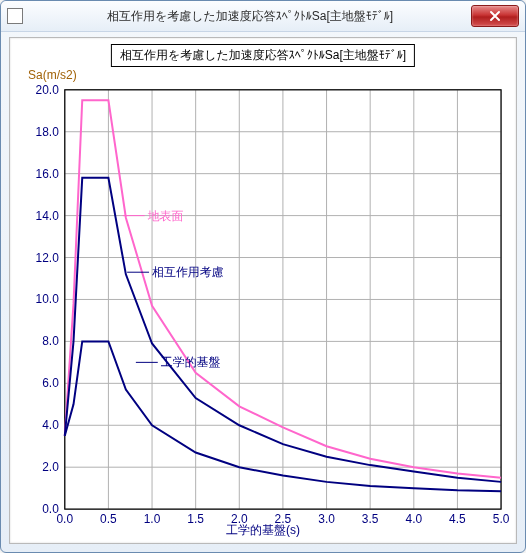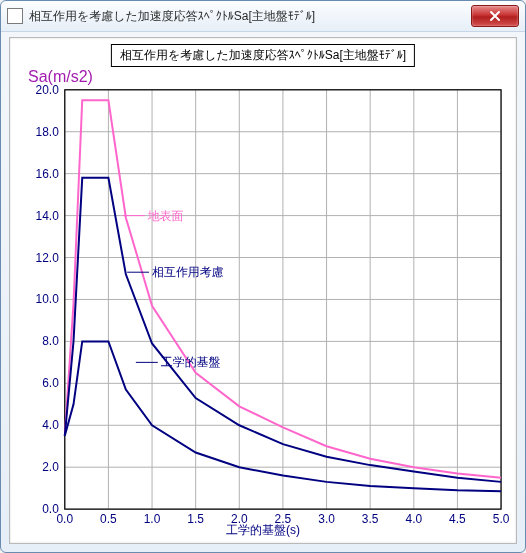--- a/index.html
+++ b/index.html
@@ -1,20 +1,21 @@
 <!DOCTYPE html>
 <html><head>
 <meta charset="utf-8">
 <style>
   html, body { margin: 0; padding: 0; font-family: "MS PGothic", "Meiryo", sans-serif; }
   .window {
     width: 526px; height: 553px; box-sizing: border-box;
     background: linear-gradient(#f3f7fb, #e6eef7);
     border: 1px solid #6a8bb0; border-radius: 6px; position: relative;
     box-shadow: 0 0 4px rgba(0,0,0,0.2);
+    text-align: center;
   }
   .titlebar {
     height: 30px; display: flex; align-items: center; padding: 0 6px;
     background: linear-gradient(#fcfdff, #e6eef7);
     border-bottom: 1px solid #c7d5e6; border-radius: 6px 6px 0 0;
     font-size: 12px; color: #2a2a2a;
   }
   .titlebar .app-icon {
     width: 16px; height: 16px; margin-right: 6px; box-sizing: border-box;
     border: 1px solid #7a7a7a; background: #fff;
@@ -31,21 +32,21 @@
     position: absolute; left: 8px; right: 8px; top: 36px; bottom: 8px;
     background: #fff; border: 1px solid #b9b9b9; box-shadow: inset 0 0 2px #d0d0d0;
     box-sizing: border-box;
   }
   .chart-title {
     position: absolute; left: 50%; transform: translateX(-50%); top: 6px;
     font-size: 12px; color: #000; border: 1px solid #000; padding: 2px 8px; background: #fff;
     white-space: nowrap;
   }
   .ylabel {
-    position: absolute; left: 18px; top: 30px; font-size: 16px; color: #a21caf;
+    position: absolute; left: 18px; top: 30px; font-size: 12px; color: #a16207;
   }
   .xlabel {
     position: absolute; left: 50%; transform: translateX(-50%); bottom: 4px;
     font-size: 12px; color: #000080;
   }
   svg.plot { position: absolute; left: 0; top: 0; width: 100%; height: 100%; }
   .tick-label { font-size: 12px; fill: #000080; font-family: inherit; }
   .series-label { font-size: 12px; fill-opacity: 1; font-family: inherit; }
 </style>
 </head>

